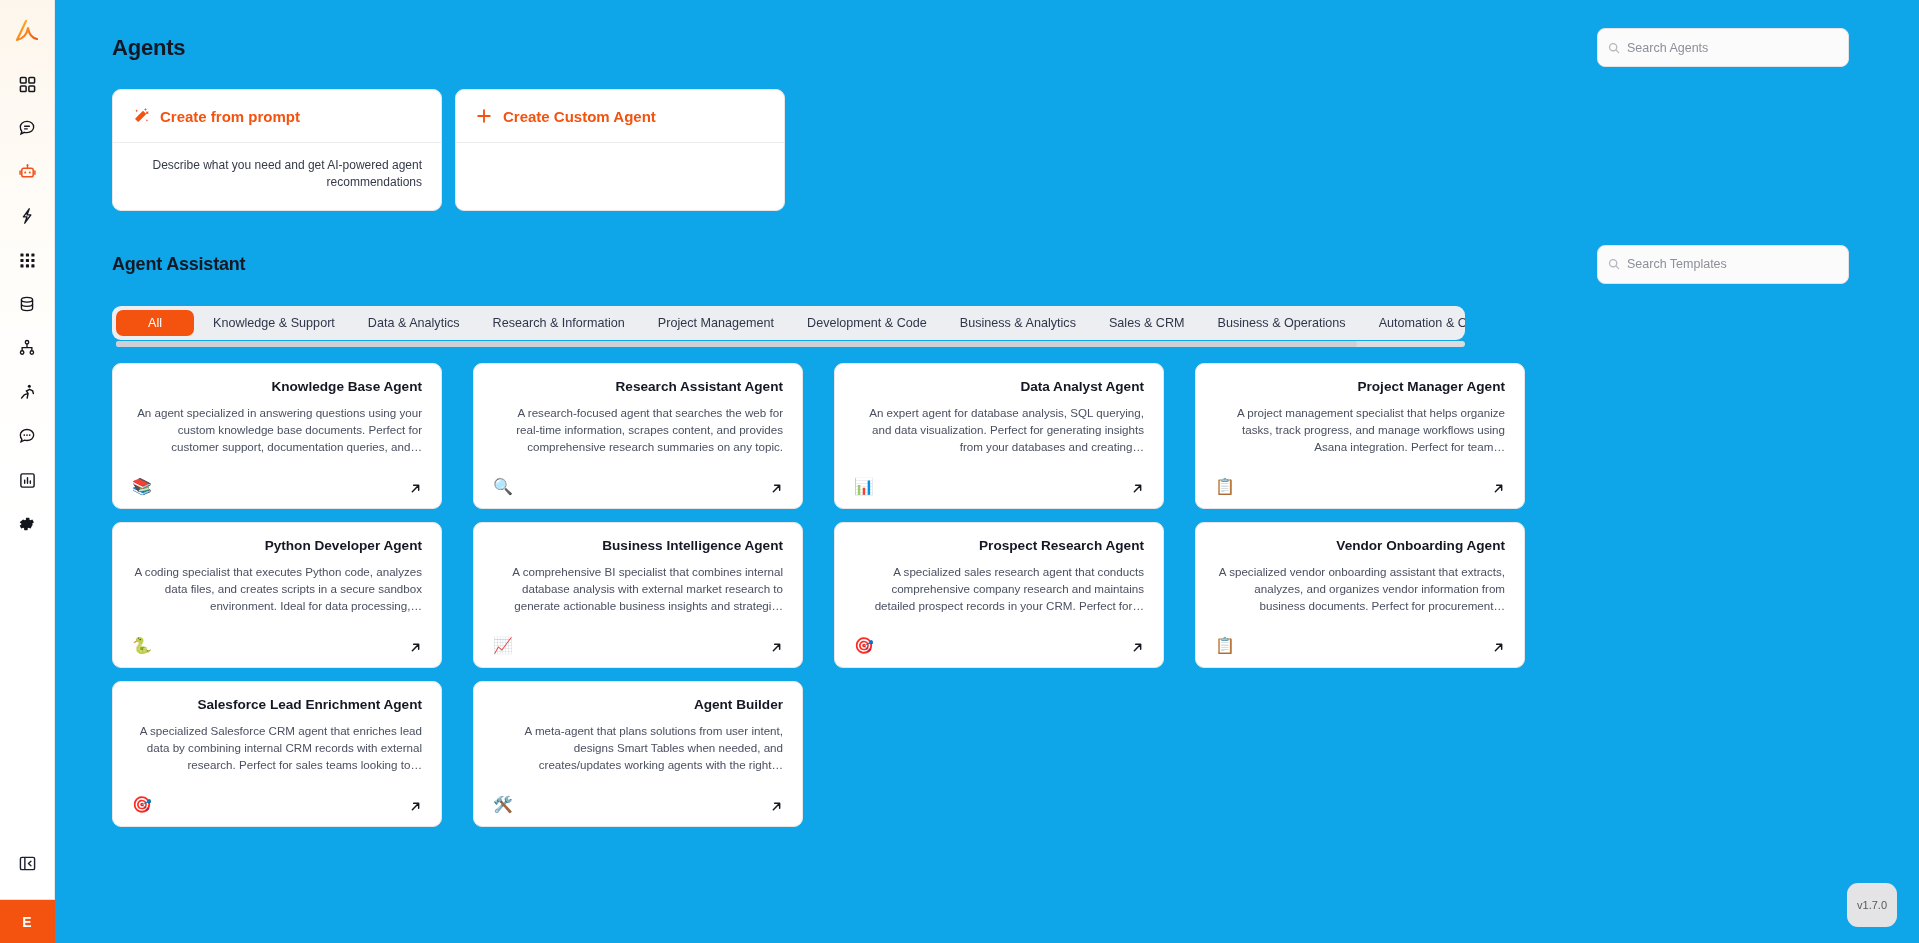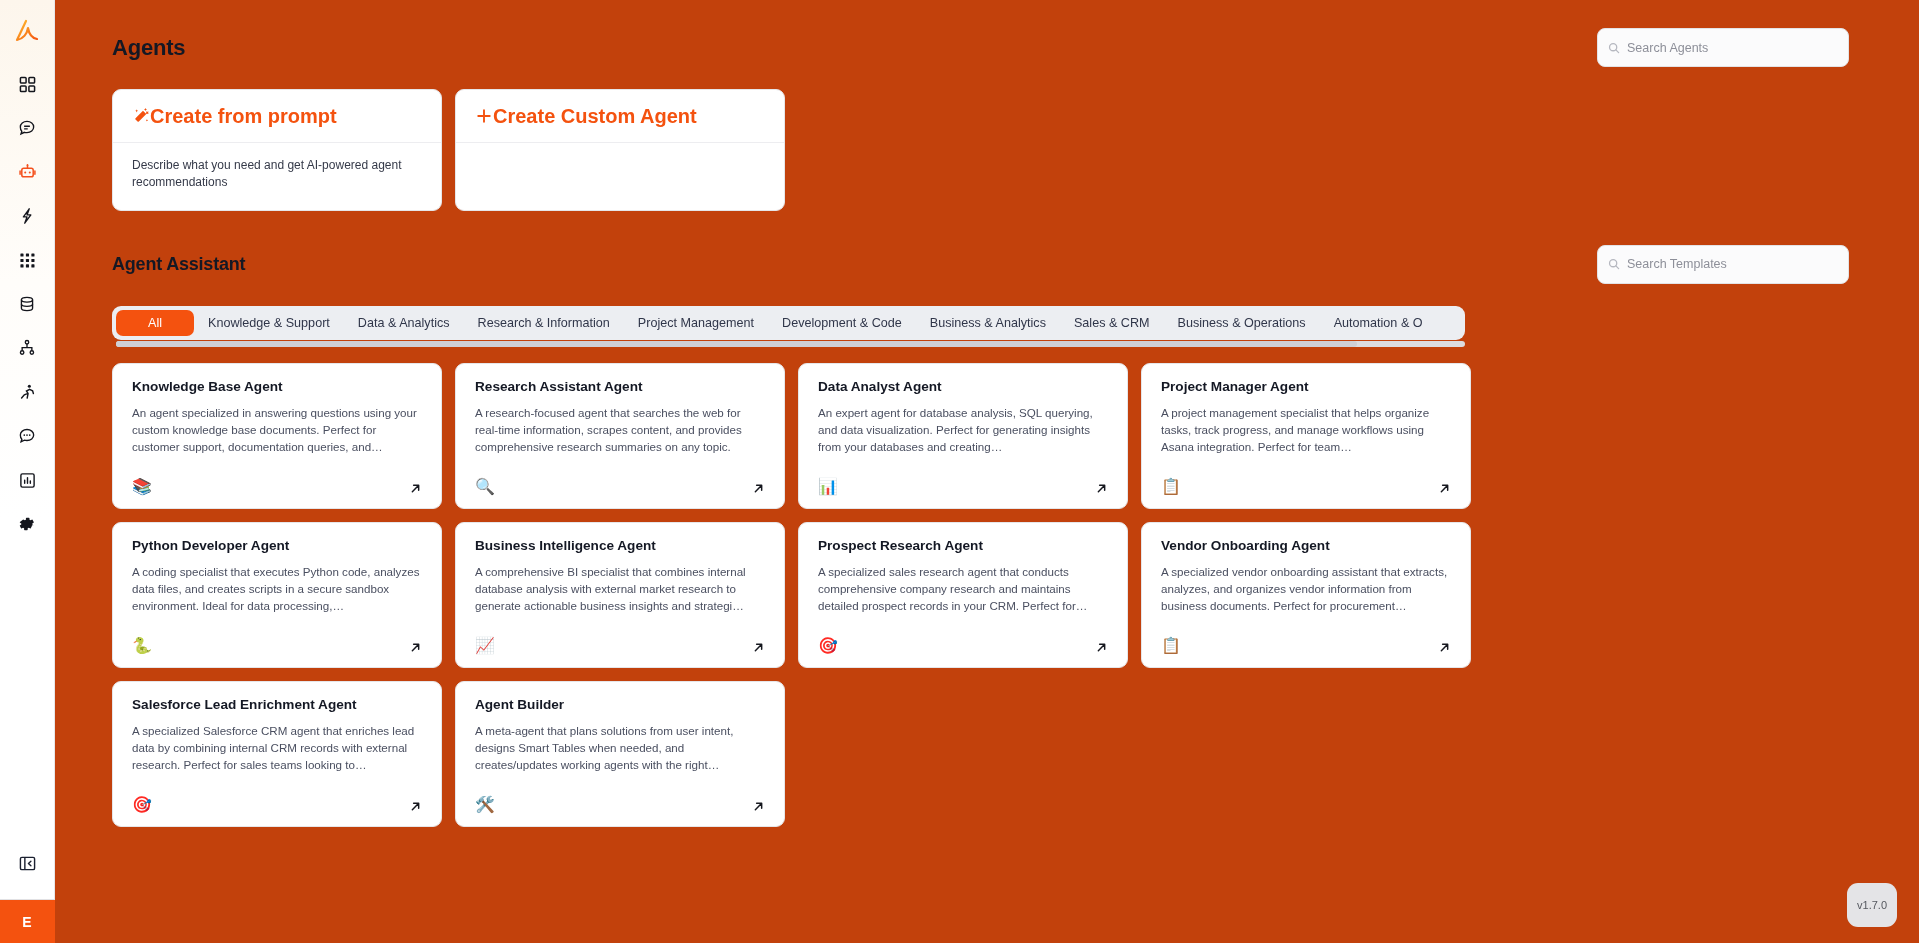--- a/index.html
+++ b/index.html
@@ -41,21 +41,21 @@
   .avatar {
     width: 55px; height: 44px; background: #f4520f; color: #fff;
     display: flex; align-items: center; justify-content: center;
     font-size: 14px; font-weight: bold; cursor: pointer;
     border-top: 1px solid #e1e1e4;
   }
 
   
   .main {
     flex: 1; height: 943px; position: relative;
-    background: #c2410c; overflow: hidden;
+    background: #0ea5e9; overflow: hidden; text-align: right;
   }
   .content { padding: 28px 70px 0 57px; }
 
   .section-head {
     display: flex; align-items: center; justify-content: space-between;
     margin-bottom: 22px;
   }
   .page-title { font-size: 22px; font-weight: bold; letter-spacing: -0.2px; color: #141824; }
 
   .search-box {
@@ -66,49 +66,49 @@
   .search-box .ph { font-size: 12.5px; color: #8d8f99; }
   .search-icon { flex: 0 0 12px; display: flex; align-items: center; color: #b6b8c0; }
 
   
   .create-row { display: flex; gap: 13px; margin-bottom: 34px; }
   .create-card {
     width: 330px; background: #fff; border: 1px solid #e6e6e9;
     border-radius: 9px; overflow: hidden;
   }
   .create-card-head {
-    height: 53px; display: flex; align-items: center; gap: 0;
-    padding: 0 19px; color: #f4520f; font-size: 20px; font-weight: bold;
+    height: 53px; display: flex; align-items: center; gap: 10px;
+    padding: 0 19px; color: #f4520f; font-size: 15px; font-weight: bold;
     border-bottom: 1px solid #ededf0;
   }
   .create-card-head .ic { display: flex; align-items: center; }
   .create-card-body { padding: 14px 19px 18px 19px; font-size: 12px;
                       line-height: 1.45; color: #353a49; min-height: 57px; }
 
   
   .tabs-wrap { position: relative; margin-bottom: 23px; }
   .tabs {
-    display: flex; align-items: center; 
+    display: flex; align-items: center; gap: 5px;
     background: #eceef2; border-radius: 9px; padding: 4px;
     width: 1353px; overflow: hidden; height: 34px;
   }
   .tab {
     flex: 0 0 auto; padding: 0 14px; height: 26px; line-height: 26px;
     font-size: 12.6px; color: #30364a; border-radius: 7px; cursor: pointer;
     white-space: nowrap;
   }
   .tab.active { background: #f4520f; color: #fff; font-weight: normal; padding: 0 32px; }
   .tabs-scrollbar {
     position: absolute; left: 4px; top: 35px; width: 1349px; height: 6px;
     background: #dcdce0; border-radius: 4px; cursor: pointer;
   }
   .tabs-scrollbar .thumb { width: 92%; height: 6px; background: #cfd0d6; border-radius: 4px; }
 
   
-  .grid { display: grid; grid-template-columns: repeat(4, 330px); gap: 13px 13px; }
+  .grid { display: grid; grid-template-columns: repeat(4, 330px); gap: 13px 31px; }
   .tcard {
     background: #fff; border: 1px solid #e6e6e9; border-radius: 9px;
     padding: 15px 19px 13px 19px; min-height: 146px;
     display: flex; flex-direction: column; cursor: pointer;
   }
   .tcard-title { font-size: 13.6px; font-weight: bold; color: #141824; margin-bottom: 10px; }
   .tcard-desc { font-size: 11.6px; line-height: 1.48; color: #4a4f60; flex: 1; }
   .tcard-foot { display: flex; align-items: flex-end; justify-content: space-between; margin-top: 11px; }
   .tcard-emoji { font-size: 16px; line-height: 1; }
   .tcard-arrow { color: #16181f; display: flex; align-items: center; }

